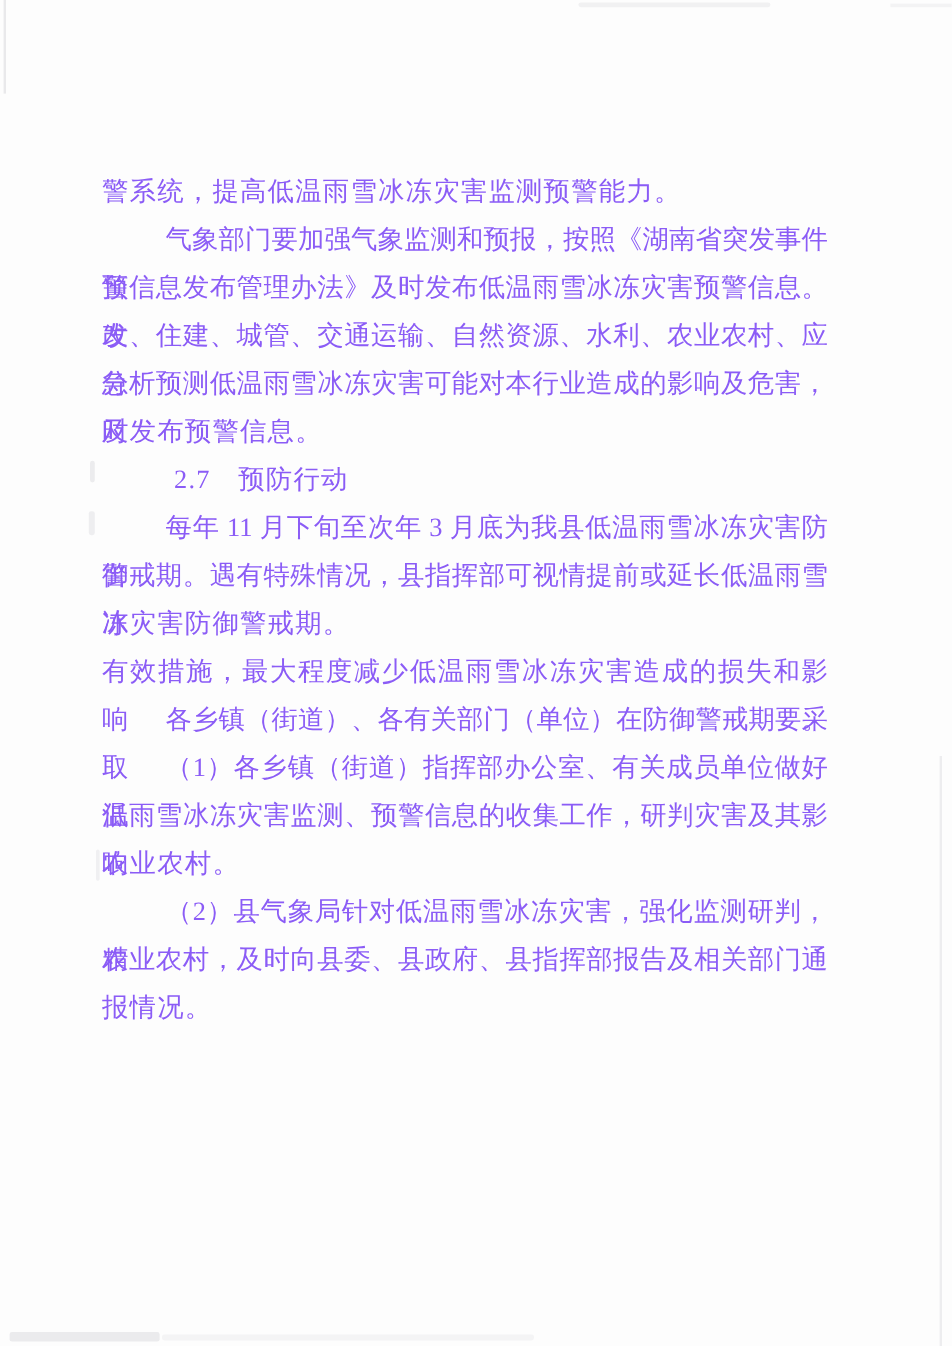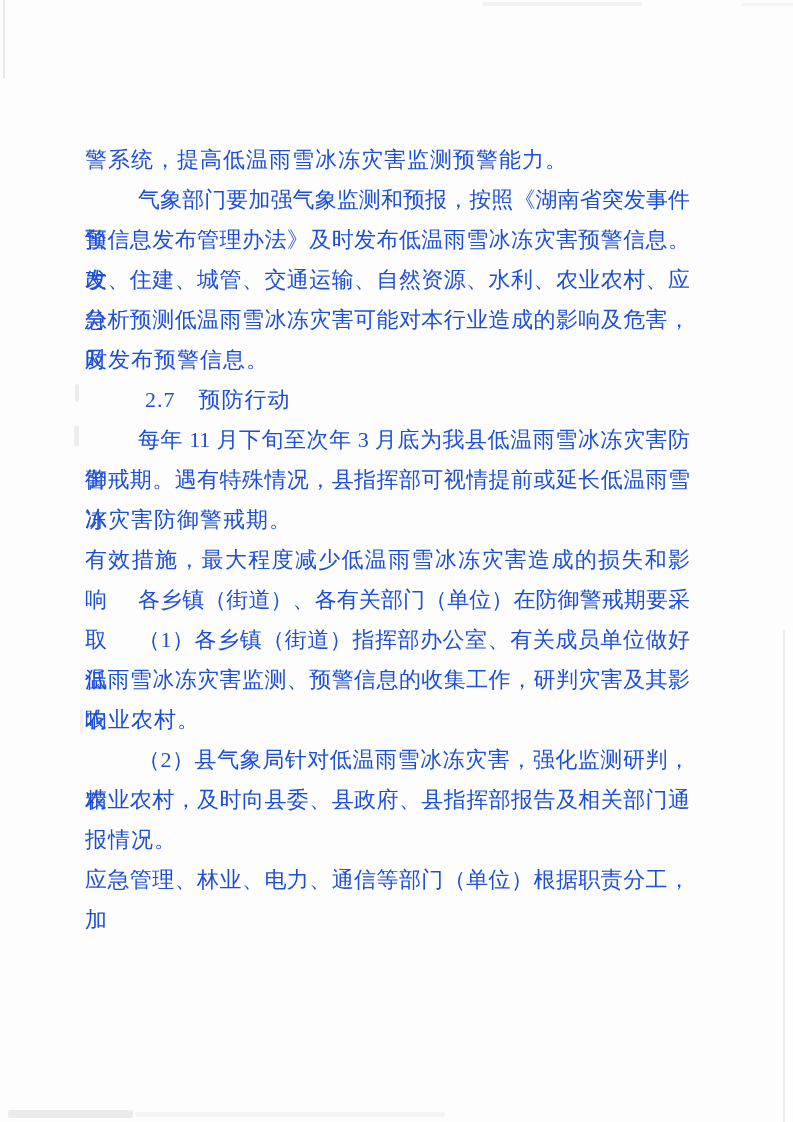--- a/index.html
+++ b/index.html
@@ -19,21 +19,21 @@
     left: 0; top: 0;
     width: 793px;
     height: 1122px;
     background: #fdfdfd;
   }
   .doc-body {
     position: absolute;
     left: 85px;
     top: 140px;
     width: 605px;
-    color: #1d4ed8;
+    color: #8b5cf6;
     font-size: 22px;
     line-height: 40px;
     letter-spacing: 1px;
     -webkit-font-smoothing: antialiased;
   }
   .ln {
     height: 40px;
     white-space: nowrap;
     text-align: left;
   }
@@ -133,16 +133,15 @@
     <div class="ln fill">警戒期。遇有特殊情况，县指挥部可视情提前或延长低温雨雪冰</div>
     <div class="ln">冻灾害防御警戒期。</div>
     <div class="ln fill">有效措施，最大程度减少低温雨雪冰冻灾害造成的损失和影响。</div>
     <div class="ln indent fill">各乡镇（街道）、各有关部门（单位）在防御警戒期要采取</div>
     <div class="ln indent fill">（1）各乡镇（街道）指挥部办公室、有关成员单位做好低</div>
     <div class="ln fill">温雨雪冰冻灾害监测、预警信息的收集工作，研判灾害及其影响</div>
     <div class="ln">农业农村。</div>
     <div class="ln indent fill">（2）县气象局针对低温雨雪冰冻灾害，强化监测研判，精</div>
     <div class="ln fill">农业农村，及时向县委、县政府、县指挥部报告及相关部门通</div>
     <div class="ln">报情况。</div>
-    <div class="ln fill">应急管理、林业、电力、通信等部门（单位）根据职责分工，加</div>
   </div>
 
 </div>
 
 </body></html>

